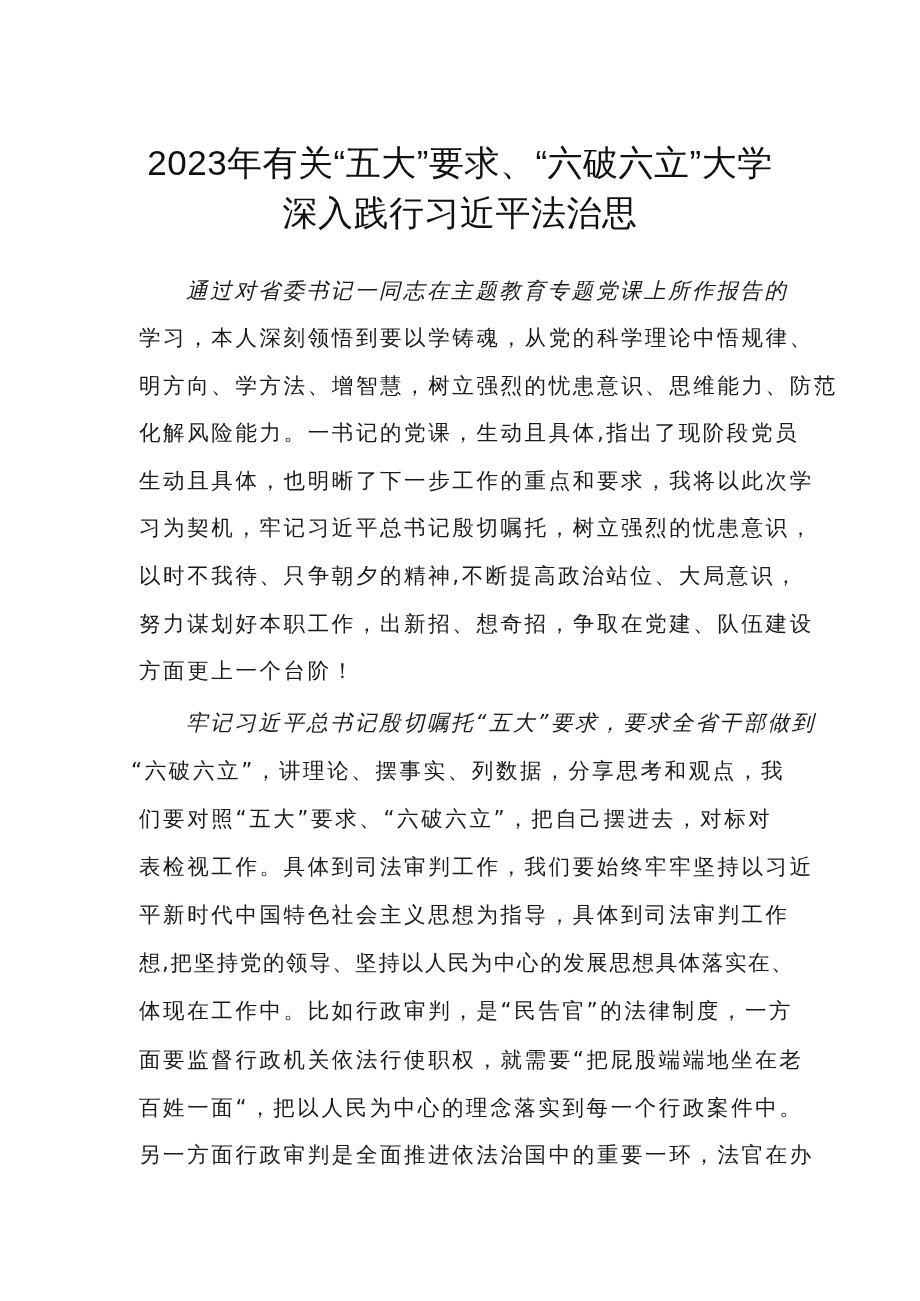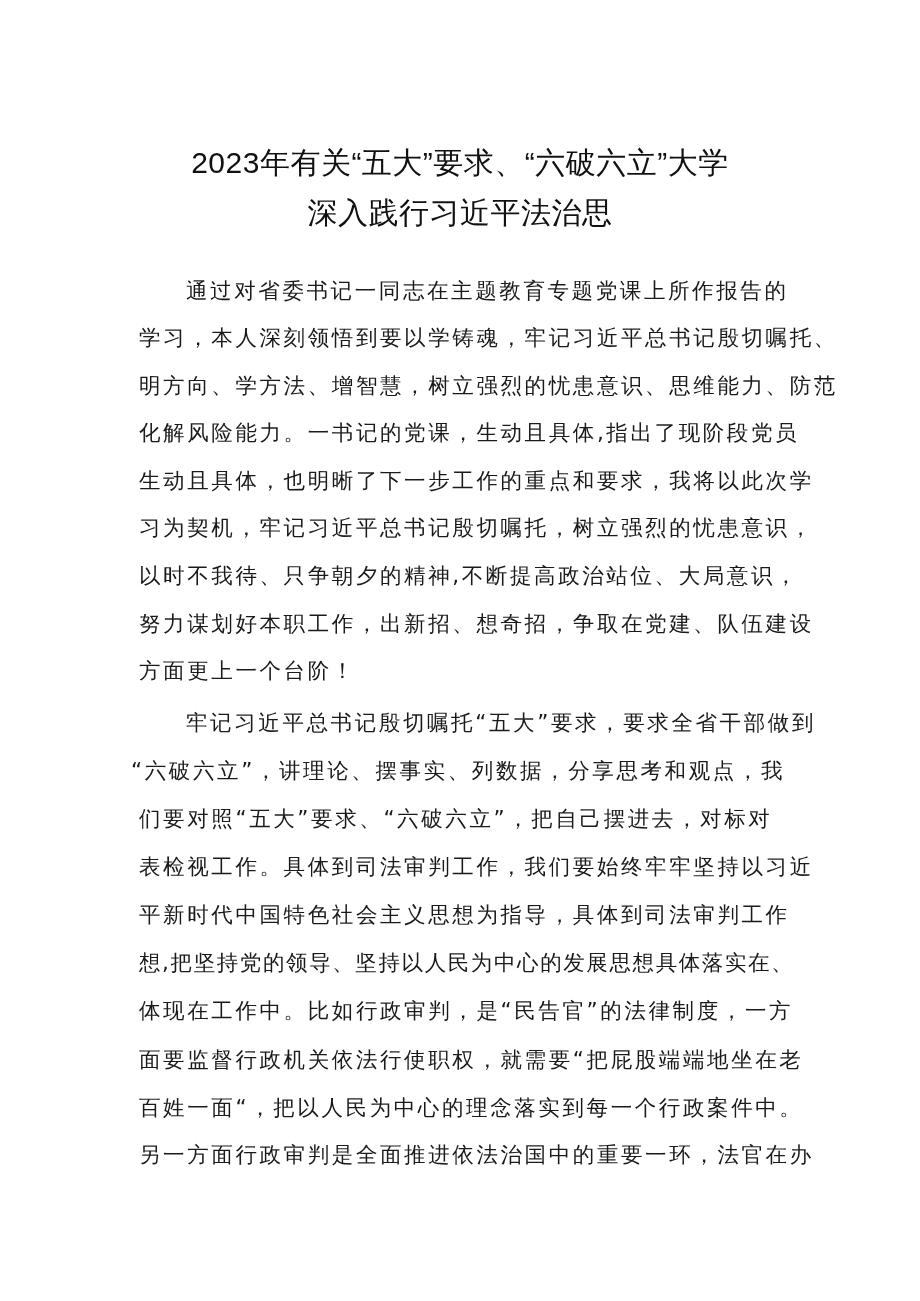--- a/index.html
+++ b/index.html
@@ -22,51 +22,51 @@
       width: 920px;
       height: 1301px;
       background: #ffffff;
     }
     .title {
       position: absolute;
       left: 120px;
       width: 680px;
       text-align: center;
       font-family: "Liberation Sans", "DejaVu Sans", sans-serif;
-      font-size: 30px;
+      font-size: 35px;
       line-height: 46px;
       color: #111111;
       letter-spacing: 0.5px;
     }
     .title-line-1 { top: 140px; }
     .title-line-2 { top: 190px; }
     .line {
       position: absolute;
       left: 139px;
       width: 660px;
       font-size: 21.5px;
       line-height: 30px;
       height: 30px;
       white-space: nowrap;
       letter-spacing: 2.6px;
       color: #1a1a1a;
     }
-    .indent { left: 186px; }
+    .indent { left: 186px; font-style: italic; }
   </style>
 </head>
 <body>
 
 <div class="page">
 
   <div class="title title-line-1">2023年有关“五大”要求、“六破六立”大学</div>
   <div class="title title-line-2">深入践行习近平法治思</div>
 
   <div>
     <div class="line indent" style="top:276px">通过对省委书记一同志在主题教育专题党课上所作报告的</div>
-    <div class="line" style="top:323px">学习，本人深刻领悟到要以学铸魂，牢记习近平总书记殷切嘱托、</div>
+    <div class="line" style="top:323px">学习，本人深刻领悟到要以学铸魂，从党的科学理论中悟规律、</div>
     <div class="line" style="top:371px">明方向、学方法、增智慧，树立强烈的忧患意识、思维能力、防范</div>
     <div class="line" style="top:418px">化解风险能力。一书记的党课，生动且具体,指出了现阶段党员</div>
     <div class="line" style="top:466px">生动且具体，也明晰了下一步工作的重点和要求，我将以此次学</div>
     <div class="line" style="top:513px">习为契机，牢记习近平总书记殷切嘱托，树立强烈的忧患意识，</div>
     <div class="line" style="top:561px">以时不我待、只争朝夕的精神,不断提高政治站位、大局意识，</div>
     <div class="line" style="top:609px">努力谋划好本职工作，出新招、想奇招，争取在党建、队伍建设</div>
     <div class="line" style="top:656px">方面更上一个台阶！</div>
   </div>
 
   <div>

